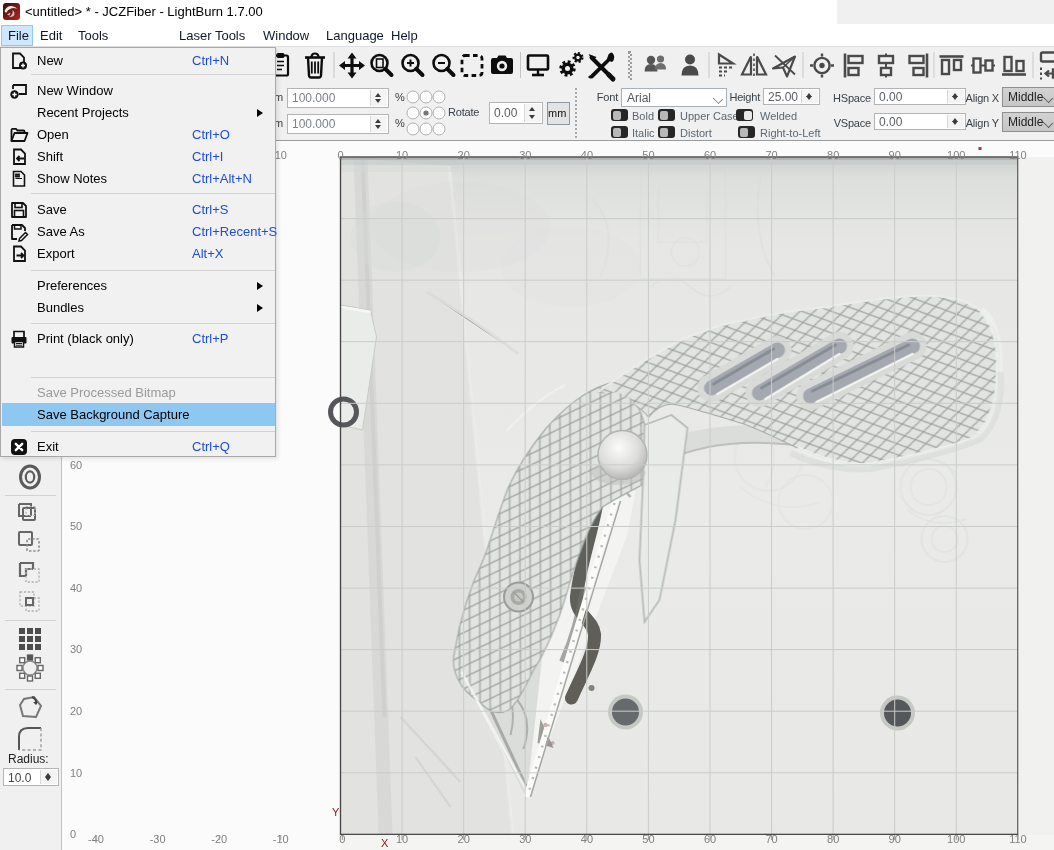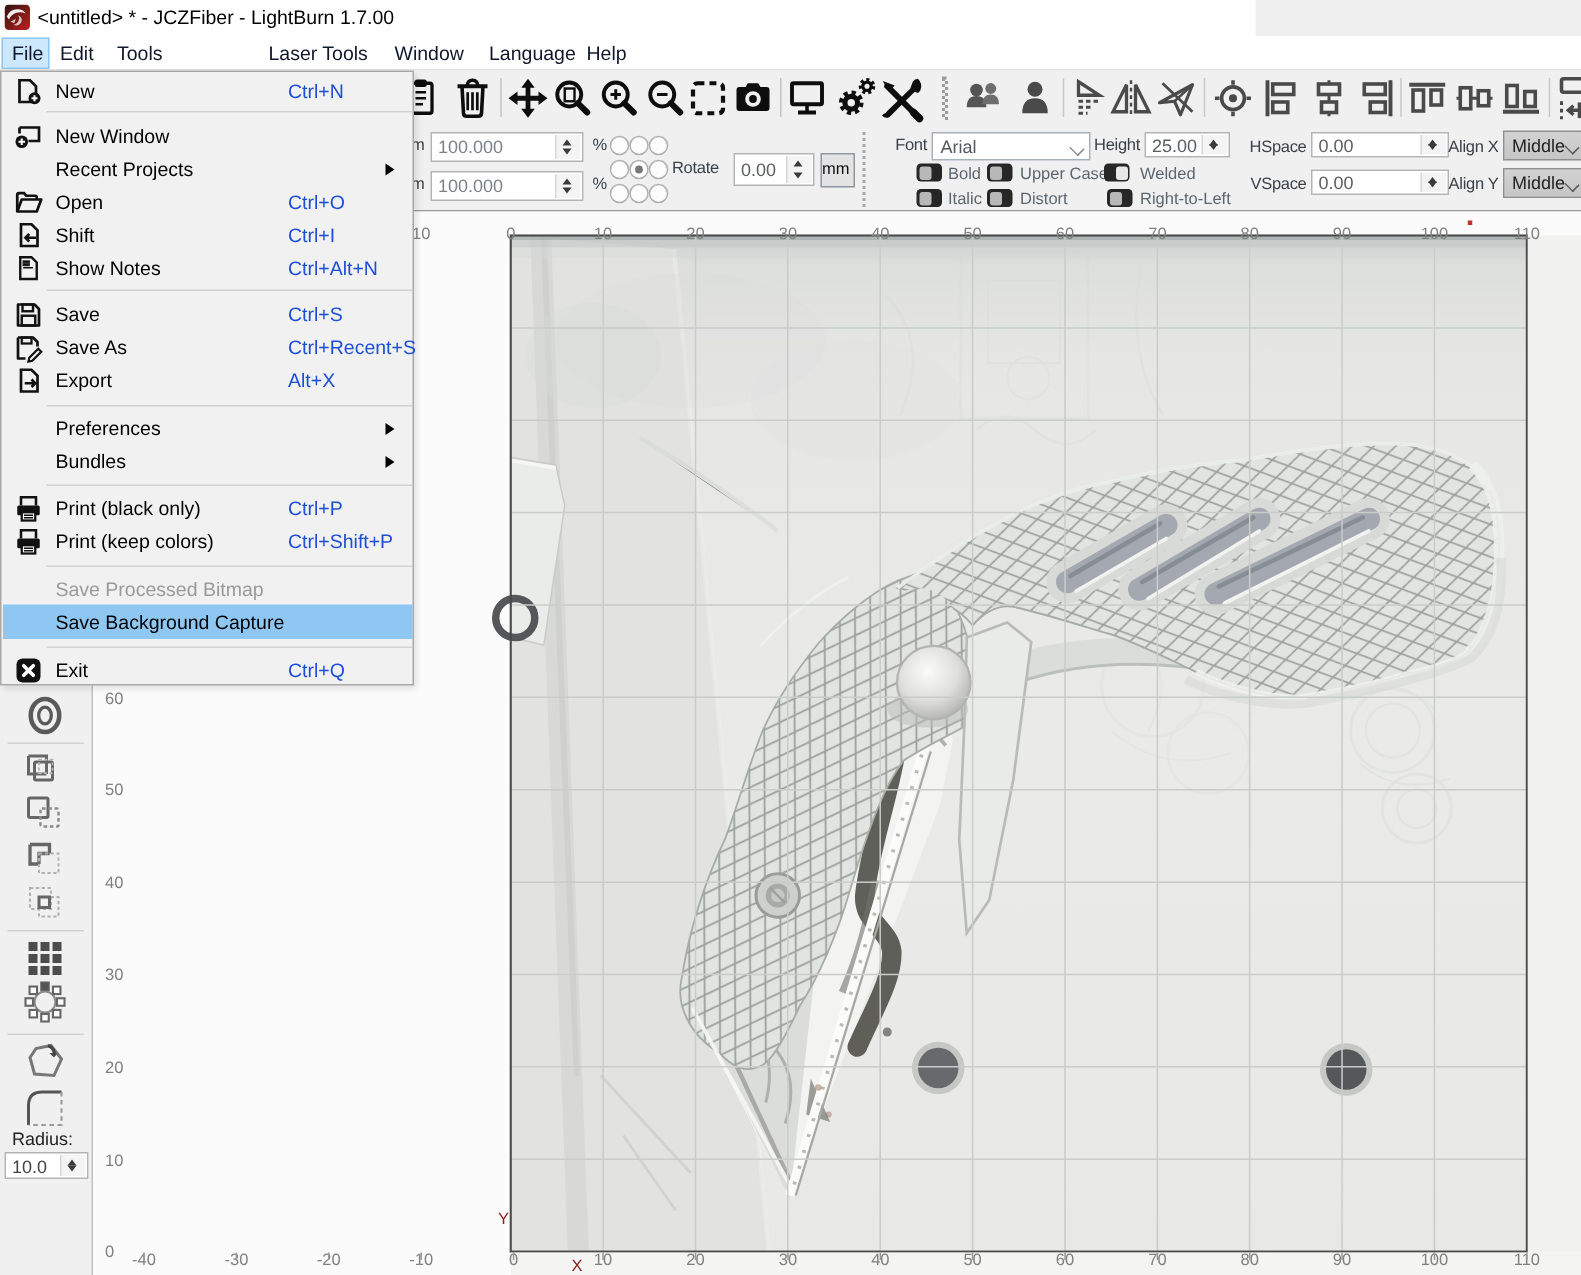--- a/index.html
+++ b/index.html
@@ -706,32 +706,20 @@
   <svg width="20" height="20" viewBox="0 0 20 20">
           <path d="M5,8 L5,2.5 L15,2.5 L15,8" fill="none" stroke="#111" stroke-width="1.7"></path>
           <rect x="2.5" y="8" width="15" height="6.5" rx="1" fill="#111"></rect>
           <rect x="5.5" y="12.5" width="9" height="5.5" fill="#fff" stroke="#111" stroke-width="1.5"></rect>
           <path d="M7,14.5 L13,14.5 M7,16.2 L13,16.2" stroke="#111" stroke-width="1"></path>
         </svg>
   </span>
       <span class="t">Print (black only)</span>
       <span class="s">Ctrl+P</span>
     </div>
- <div class="mi" style="top:302px">
-      <span class="ic">
-  <svg width="20" height="20" viewBox="0 0 20 20">
-          <path d="M5,8 L5,2.5 L15,2.5 L15,8" fill="none" stroke="#111" stroke-width="1.7"></path>
-          <rect x="2.5" y="8" width="15" height="6.5" rx="1" fill="#111"></rect>
-          <rect x="5.5" y="12.5" width="9" height="5.5" fill="#fff" stroke="#111" stroke-width="1.5"></rect>
-          <path d="M7,14.5 L13,14.5 M7,16.2 L13,16.2" stroke="#111" stroke-width="1"></path>
-        </svg>
-  </span>
-      <span class="t">Print (keep colors)</span>
-      <span class="s">Ctrl+Shift+P</span>
-    </div>
  <div class="msep" style="top:329px"></div>
  <div class="mi" id="mihl" style="top:355px;height:23px">
       <span class="t" style="top:4px">Save Background Capture</span>
     </div>
  <div class="mi dis" style="top:334px">
       <span class="t">Save Processed Bitmap</span>
     </div>
  <div class="msep" style="top:383px"></div>
  <div class="mi" style="top:388px">
       <span class="ic">

